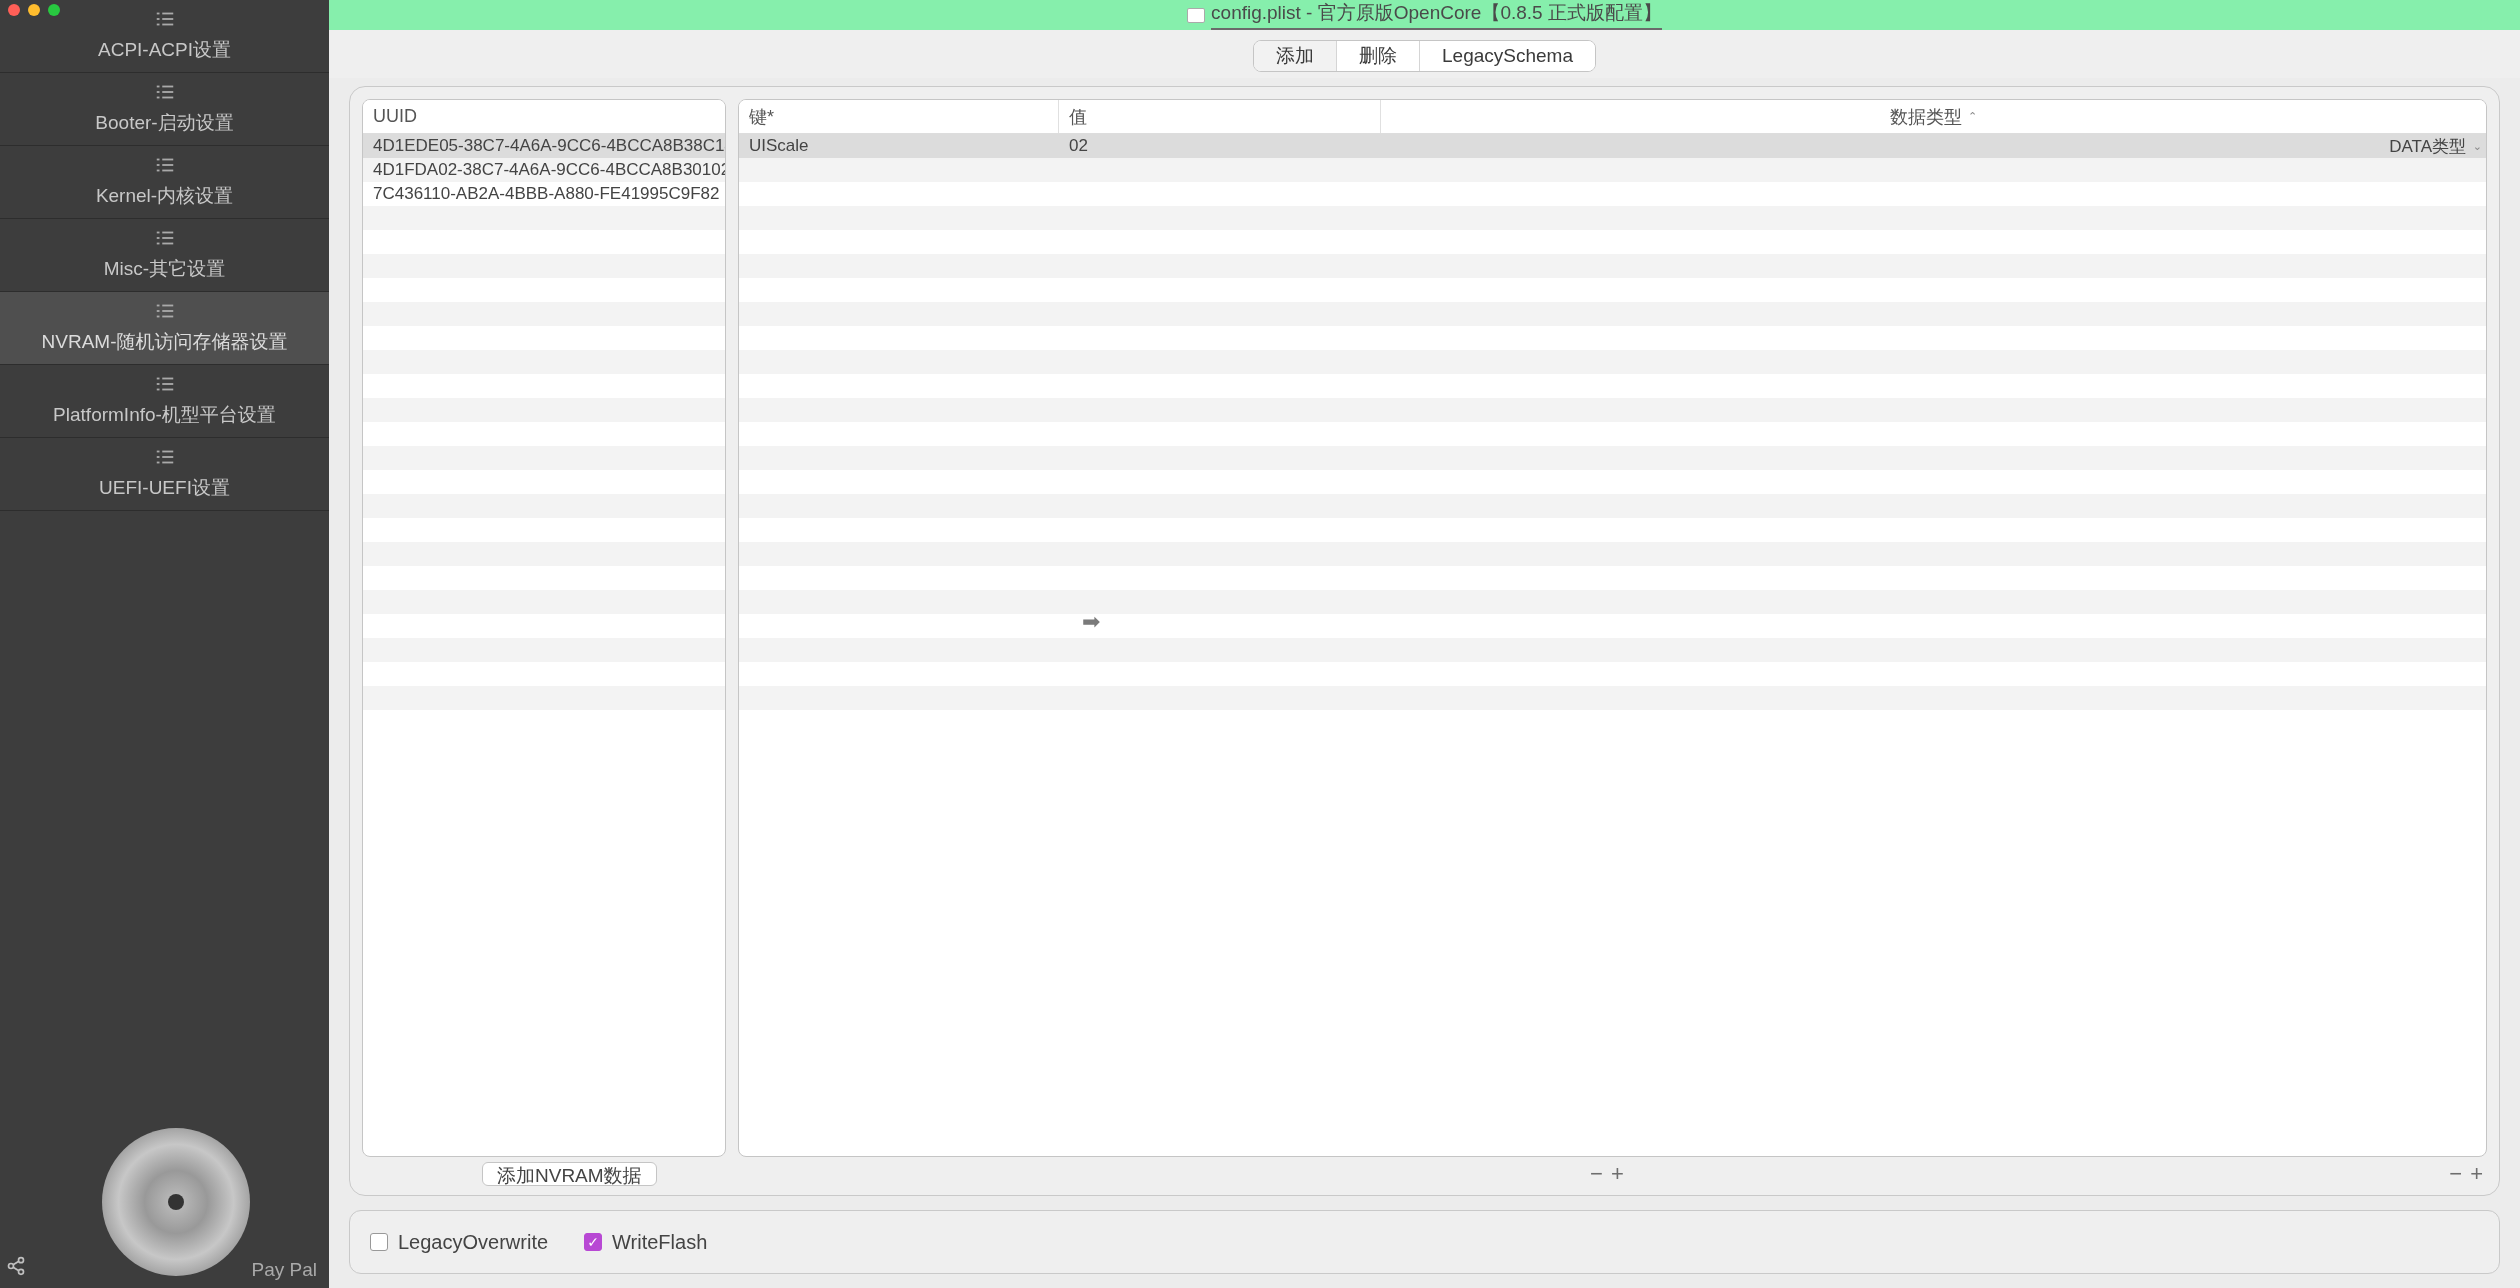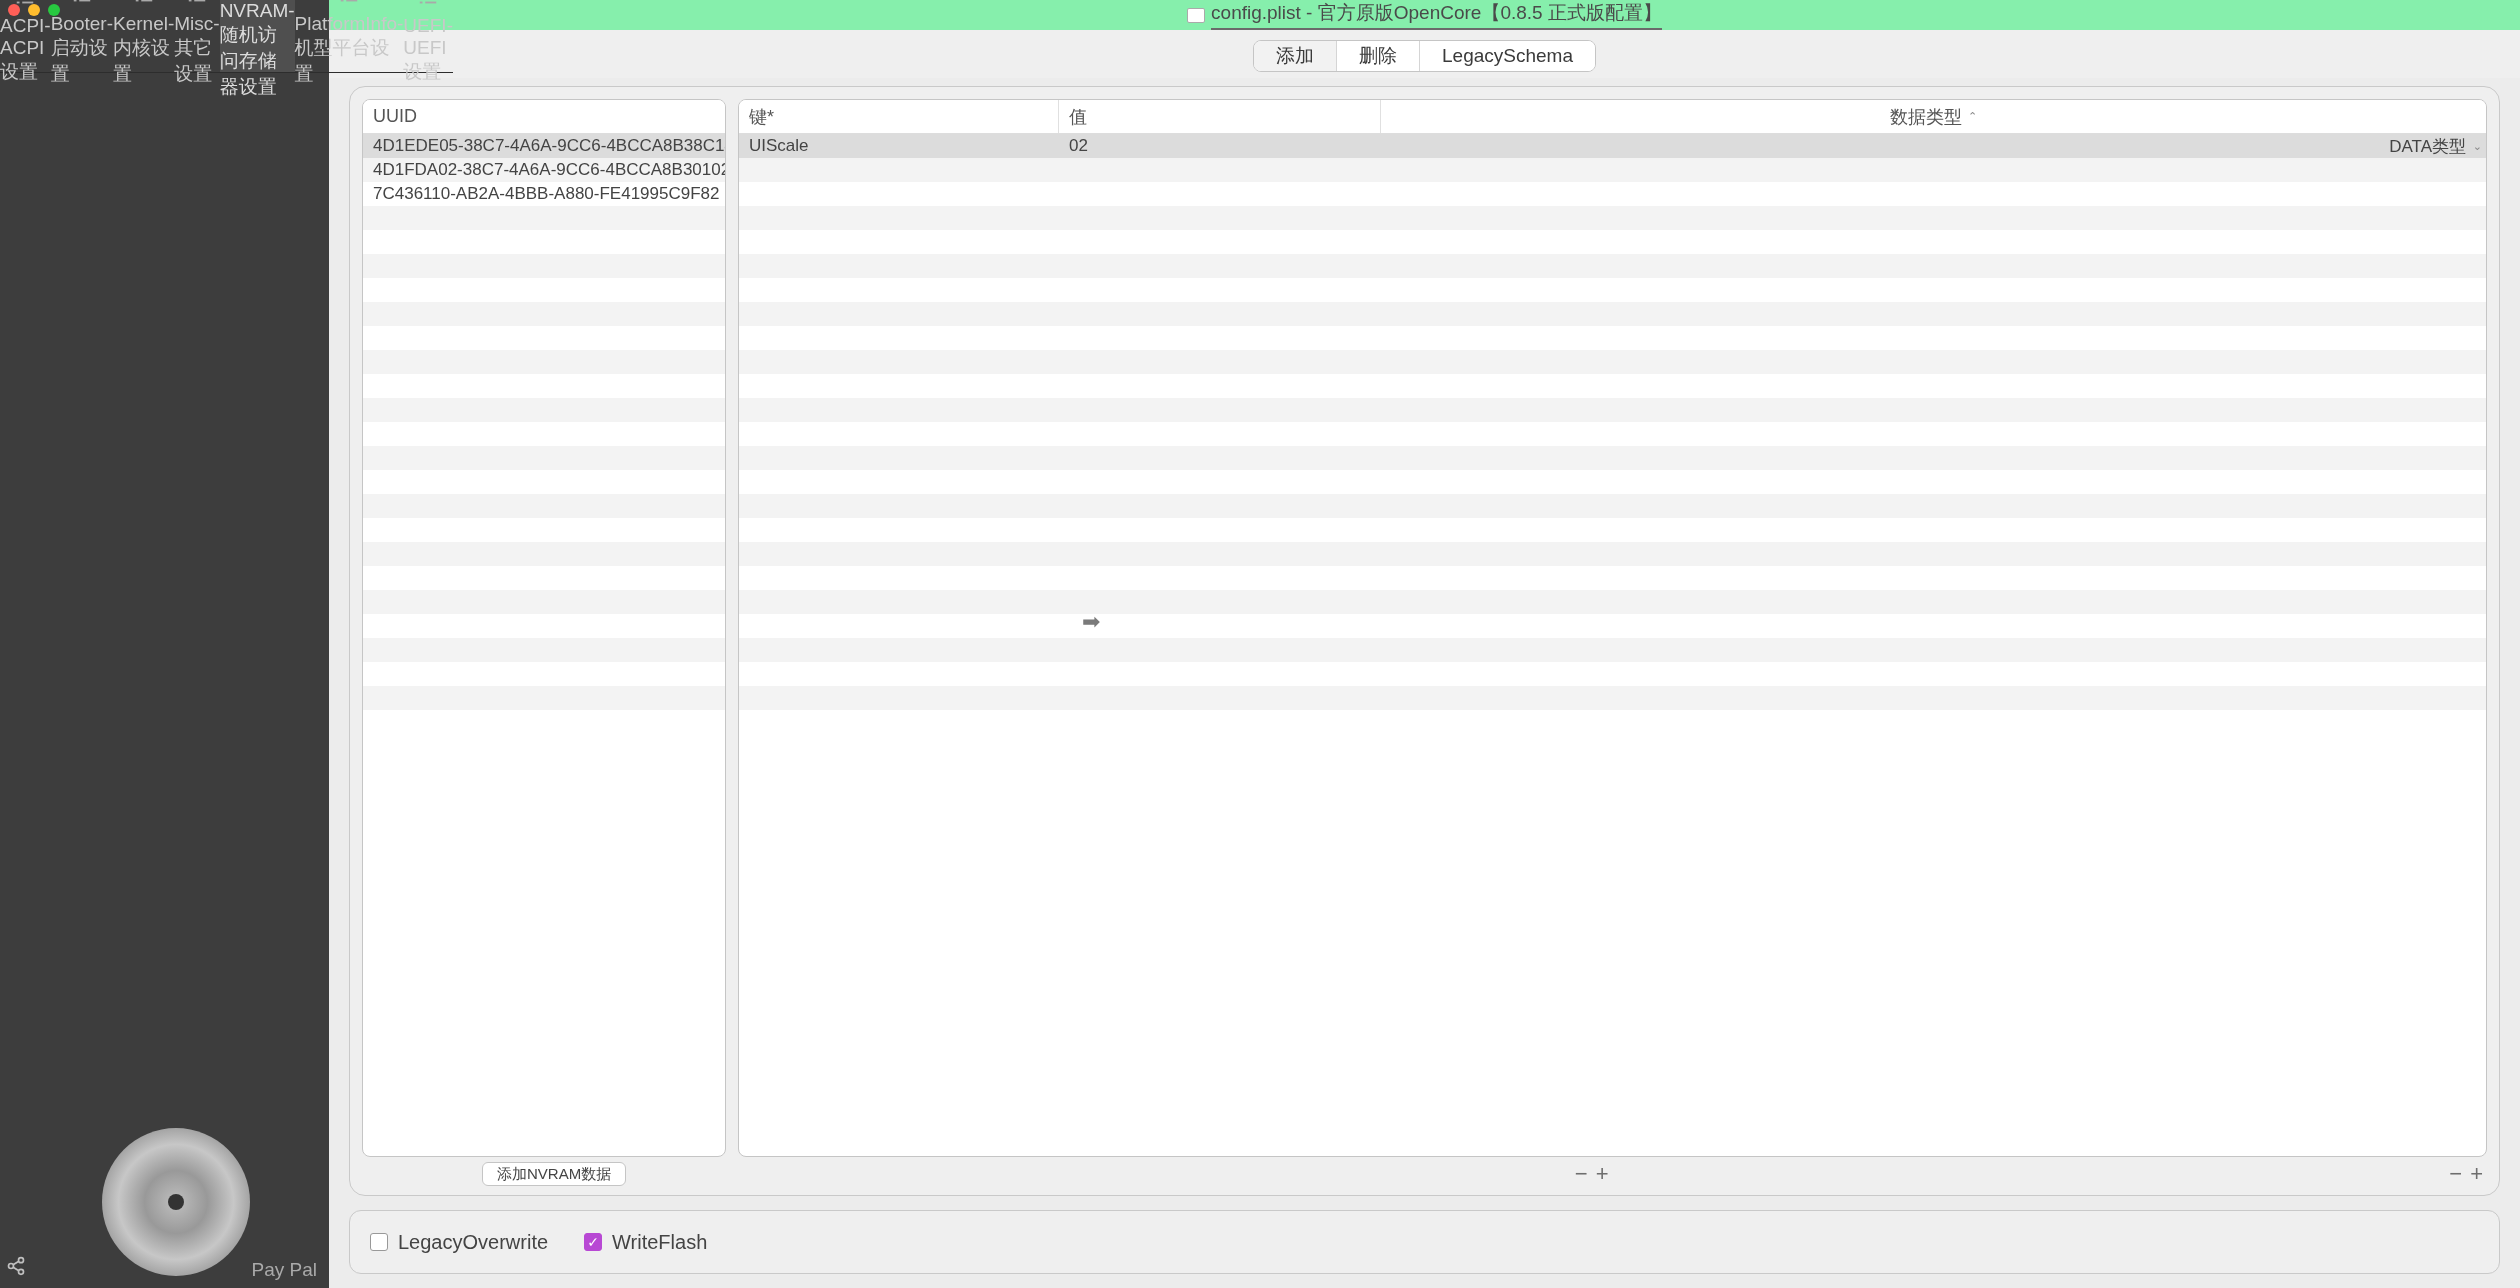--- a/index.html
+++ b/index.html
@@ -6,21 +6,21 @@
 html,body { width:100%; height:100%; background:#ececec; overflow:hidden; }
 .app { display:flex; width:2520px; height:1288px; }
 
 
 .sidebar { width:329px; height:100%; background:#3d3d3d; display:flex; flex-direction:column; position:relative; }
 .win-dots { position:absolute; top:4px; left:8px; display:flex; gap:8px; }
 .win-dots span { width:12px; height:12px; border-radius:50%; }
 .dot-close{ background:#ff5f57; }
 .dot-min  { background:#ffbd2e; }
 .dot-max  { background:#28c940; }
-.side-items { display:flex; flex-direction:row; }
+.side-items { display:flex; flex-direction:column; }
 .side-item { height:73px; display:flex; flex-direction:column; align-items:center; justify-content:center;
              border-bottom:1px solid #2d2d2d; color:#c8c8c8; font-size:19px; cursor:pointer; }
 .side-item .si-icon { margin-bottom:4px; }
 .side-item.selected { background:#4f4f4f; color:#dcdcdc; }
 
 .side-bottom { margin-top:auto; display:flex; align-items:flex-end; justify-content:space-between;
                padding:10px 12px 12px 6px; }
 .disc { width:148px; height:148px; border-radius:50%;
         background:radial-gradient(circle,#bfbfbf 0%,#999 30%,#c7c7c7 55%,#8f8f8f 80%,#777 100%);
         position:relative; margin-left:74px; }
@@ -77,21 +77,21 @@
 
 .td-key  { flex:0 0 320px; }
 .td-val  { flex:0 0 322px; }
 .td-type { flex:1; text-align:right; padding-right:20px !important; position:relative; }
 .td-type .sort-caret{ position:absolute; right:4px; top:50%; transform:translateY(-50%); }
 
 .arrow-between { position:absolute; left:732px; top:50%; transform:translateY(-50%); color:#7a7a7a; font-size:22px; }
 
 .under-tables { display:flex; align-items:center; padding:4px 12px 8px 12px; }
 .mid-btn { background:#fff; border:1px solid #c5c5c5; border-radius:6px; height:24px; padding:0 14px;
-           font-size:15px; color:#444; margin:0 auto 0 120px; cursor:pointer; }
+           font-size:19px; color:#444; margin:0 auto 0 120px; cursor:pointer; }
 .pm { margin-left:auto; color:#6e6e6e; font-size:22px; letter-spacing:4px; cursor:pointer; user-select:none; }
 .pm-left  { margin-left:112px; }
 .pm-right { margin-left:auto; }
 
 
 .opts { margin:0 20px 14px 20px; border:1px solid #c9c9c9; border-radius:12px; background:#efefef;
         height:64px; display:flex; align-items:center; padding:0 20px; gap:36px; }
 .chk { display:flex; align-items:center; gap:10px; font-size:20px; color:#444; cursor:pointer; }
 .chk .box { width:18px; height:18px; border:1px solid #999; border-radius:3px; background:#fff;
             display:flex; align-items:center; justify-content:center; font-size:14px; color:#fff; }

